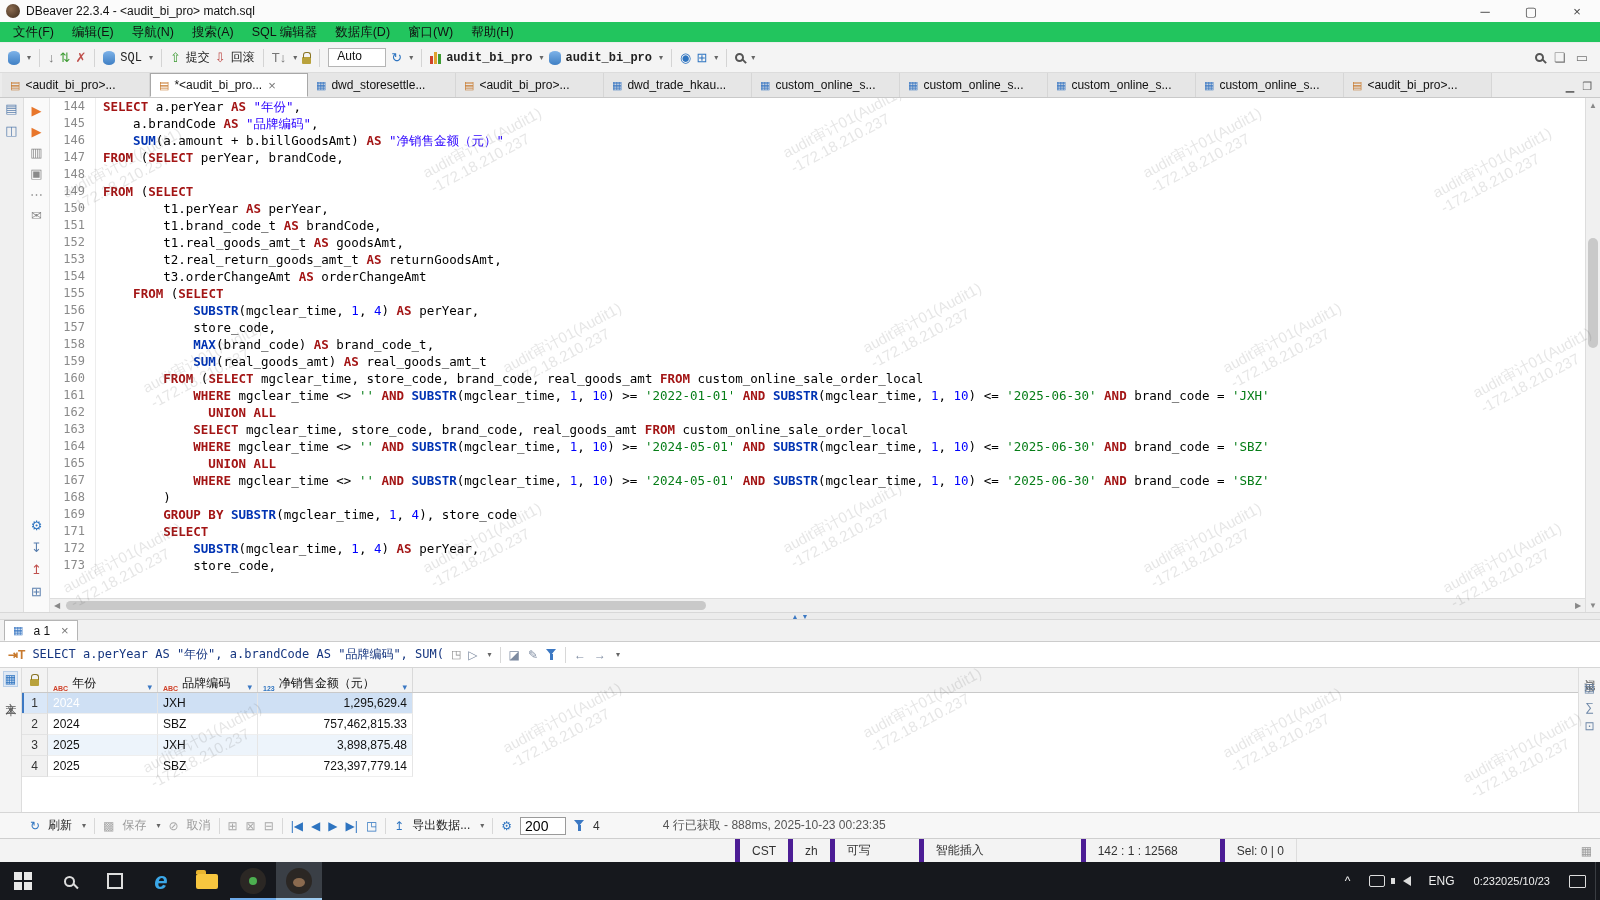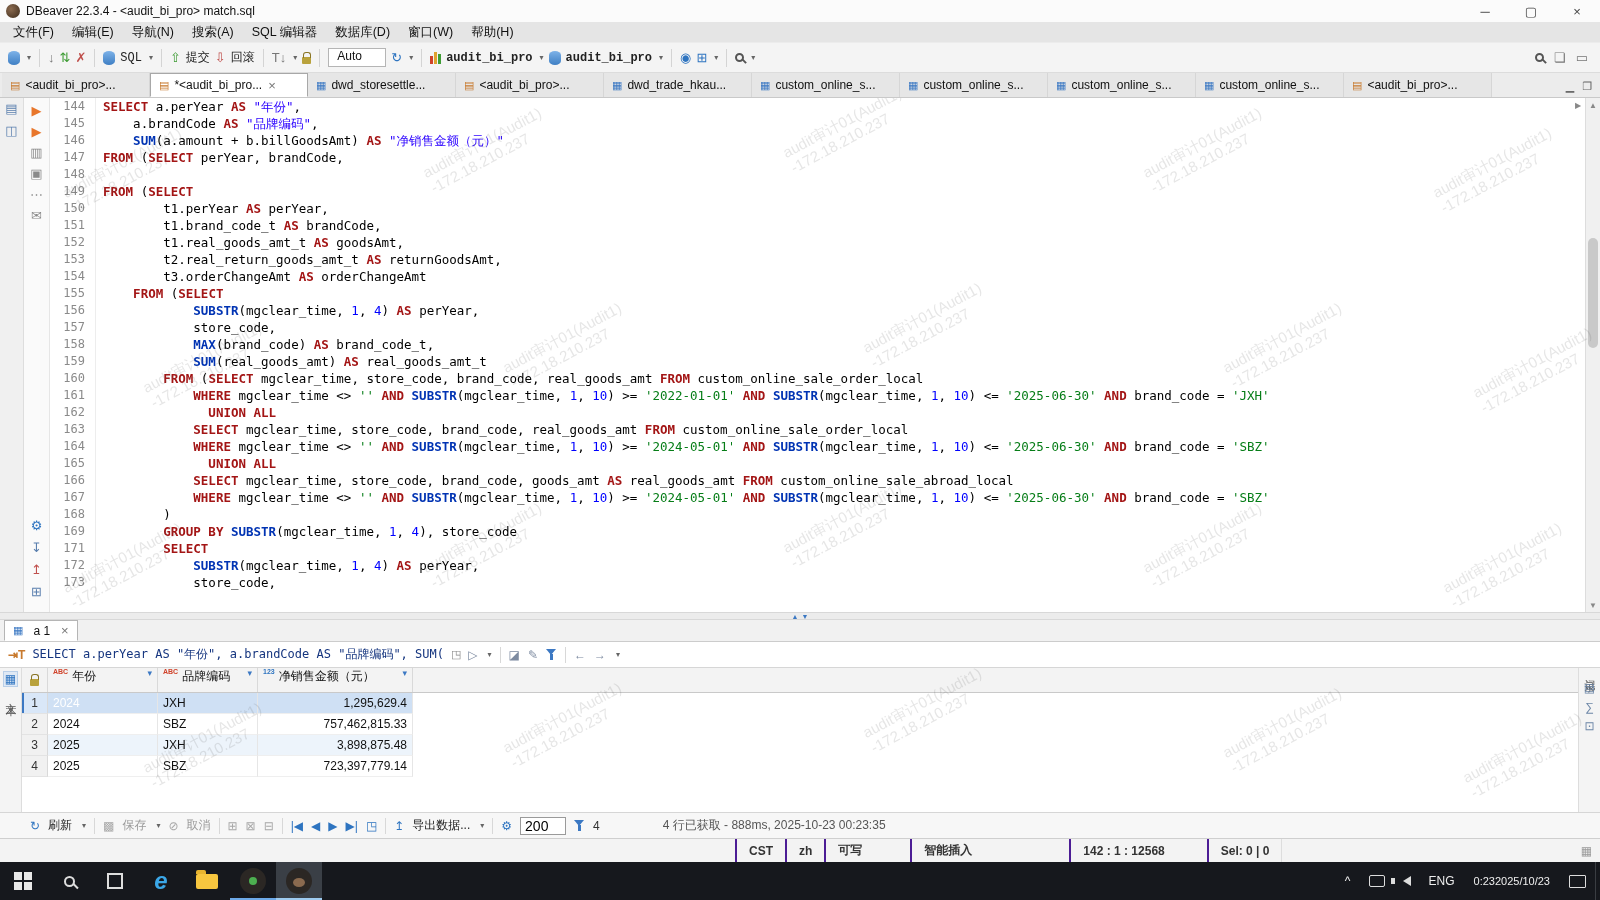--- a/index.html
+++ b/index.html
@@ -11,21 +11,21 @@
   .titlebar { position:absolute; top:0; left:0; right:0; height:22px; background:#fbfbfb;
               display:flex; align-items:center; padding-left:6px; }
   .app-ico { width:14px; height:14px; border-radius:50%; margin-right:6px;
              background:radial-gradient(circle at 35% 35%, #8a6a4f, #3c2a1a); }
   .title-text { font-size:12px; }
   .win-controls { margin-left:auto; display:flex; }
   .win-btn { width:46px; height:22px; display:flex; align-items:center; justify-content:center;
              font-size:13px; color:#444; }
 
   
-  .menubar { position:absolute; top:22px; left:0; right:0; height:21px; background:#e5e5e5;
+  .menubar { position:absolute; top:22px; left:0; right:0; height:21px; background:#22c55e;
              display:flex; align-items:center; padding-left:4px; border-bottom:1px solid #ececec;text-align:right; }
   .menu-item { padding:0 9px; font-size:12.5px; }
 
   
   .toolbar { position:absolute; top:43px; left:0; right:0; height:30px; background:#f4f4f4;
              border-bottom:1px solid #dcdcdc; display:flex; align-items:center; padding:0 8px; gap:5px; }
   .tsep { width:1px; height:18px; background:#d4d4d4; margin:0 3px; flex:0 0 auto; }
   .tbi { font-size:13px; color:#777; line-height:1; }
   .tbi.green { color:#3f9c35; }
   .tbi.red { color:#c0504d; }
@@ -68,21 +68,21 @@
             align-items:center; padding-top:4px; gap:9px; }
   .estrip { width:26px; background:#fafafa; border-right:1px solid #e6e6e6; display:flex; flex-direction:column;
             align-items:center; padding-top:6px; gap:8px; position:relative; }
   .estrip-bottom { position:absolute; bottom:14px; display:flex; flex-direction:column; gap:9px; align-items:center; }
   .sicon { font-size:13px; color:#8a8a8a; line-height:1; }
   .sicon.run { color:#e8762b; }
   .sicon.gear { color:#2e74c0; }
   .sicon.blue { color:#5a7fae; }
   .sicon.red { color:#c0504d; }
 
-  .editor-main { flex:1; display:flex; flex-direction:row; min-width:0; }
+  .editor-main { flex:1; display:flex; flex-direction:column; min-width:0; }
   .code-wrap { flex:1; overflow:hidden; background:#fff; }
   .code-line { display:flex; height:17px; line-height:17px; font-family:"DejaVu Sans Mono",monospace;
                font-size:12.5px; white-space:pre; }
   .ln { flex:0 0 46px; text-align:right; padding-right:10px; color:#8a8a8a; font-size:12px;
         border-right:1px solid #ededed; margin-right:7px; }
   .sk { color:#a31515; font-weight:bold; }
   .sf { color:#0033b3; font-weight:bold; }
   .sd { color:#2a00ff; }
   .ss { color:#067d17; }
   .sn { color:#0000ff; }
@@ -126,21 +126,21 @@
                           align-items:center; padding-top:3px; gap:7px; }
   .res-left { border-right:1px solid #ddd; }
   .res-right { border-left:1px solid #ddd; }
   .vlabel { writing-mode:vertical-rl; font-size:11px; color:#555; letter-spacing:2px; }
   .mini-ico { font-size:12px; color:#6d87a8; line-height:1; }
   .mini-ico.active { color:#2e74c0; background:#dfe9f5; border:1px solid #b9cfe8; padding:1px; }
 
   .res-grid { flex:1; overflow:hidden; }
   .g-header { display:flex; height:25px; background:#f3f3f3; border-bottom:1px solid #c9c9c9; }
   .g-corner { width:26px; border-right:1px solid #d9d9d9; display:flex; align-items:center; justify-content:center; }
-  .g-h { display:flex; align-items:flex-start; padding:0 5px; border-right:1px solid #d9d9d9; gap:4px; background:#f3f3f3; }
+  .g-h { display:flex; align-items:flex-end; padding:0 5px; border-right:1px solid #d9d9d9; gap:4px; background:#f3f3f3; }
   .g-header > :nth-child(2), .g-row > :nth-child(2) { width:110px; }
   .g-header > :nth-child(3), .g-row > :nth-child(3) { width:100px; }
   .g-header > :nth-child(4), .g-row > :nth-child(4) { width:155px; }
   .cticon { font-size:7px; font-weight:bold; letter-spacing:0; }
   .cticon.abc { color:#d0422a; }
   .cticon.num { color:#2e74c0; }
   .hname { font-size:12px; }
   .hdrop { margin-left:auto; color:#3b78c3; font-size:9px; }
   .g-row { display:flex; height:21px; line-height:20px; font-size:12px; }
   .g-num { width:26px; background:#f1f1f1; border-right:1px solid #d9d9d9; border-bottom:1px solid #e3e3e3;
@@ -163,21 +163,21 @@
                  font-family:"Liberation Sans",sans-serif; }
   .i-funnel { width:11px; height:11px; position:relative; }
   .i-funnel::before { content:''; position:absolute; left:0; top:0; border-left:5.5px solid transparent;
                       border-right:5.5px solid transparent; border-top:6px solid #3b78c3; }
   .i-funnel::after { content:''; position:absolute; left:4px; top:5px; width:3px; height:6px; background:#3b78c3; }
   .rt-status { color:#555; margin-left:55px; }
 
   
   .statusbar { position:absolute; top:838px; left:0; right:0; height:24px; background:#f3f3f3;
                border-top:1px solid #cfcfcf; display:flex; align-items:center; font-size:12px; color:#333; }
-  .sb-item { padding:0 12px; border-left:2px solid #4c1d95; height:100%; display:flex; align-items:center;font-weight:bold; }
+  .sb-item { padding:0 12px; border-left:5px solid #4c1d95; height:100%; display:flex; align-items:center; }
   .sb-0 { margin-left:735px; }
   .sb-3 { margin-left:36px; }
   .sb-4 { margin-left:85px; }
   .sb-5 { margin-left:30px; border-right:1px solid #ddd; }
   .sb-end { margin-left:auto; margin-right:8px; color:#999; }
 
   
   .taskbar { position:absolute; top:862px; left:0; right:0; height:38px; background:#16181d;
              display:flex; align-items:stretch; color:#eee; }
   .tb-btn { width:46px; display:flex; align-items:center; justify-content:center; flex:0 0 auto; }
@@ -378,21 +378,20 @@
           <div class="code-line"><span class="ln">156</span><span class="code"><span class="st">            </span><span class="sf">SUBSTR</span><span class="st">(mgclear_time, </span><span class="sn">1</span><span class="st">, </span><span class="sn">4</span><span class="st">) </span><span class="sk">AS</span><span class="st"> perYear,</span></span></div>
           <div class="code-line"><span class="ln">157</span><span class="code"><span class="st">            store_code,</span></span></div>
           <div class="code-line"><span class="ln">158</span><span class="code"><span class="st">            </span><span class="sf">MAX</span><span class="st">(brand_code) </span><span class="sk">AS</span><span class="st"> brand_code_t,</span></span></div>
           <div class="code-line"><span class="ln">159</span><span class="code"><span class="st">            </span><span class="sf">SUM</span><span class="st">(real_goods_amt) </span><span class="sk">AS</span><span class="st"> real_goods_amt_t</span></span></div>
           <div class="code-line"><span class="ln">160</span><span class="code"><span class="st">        </span><span class="sk">FROM</span><span class="st"> (</span><span class="sk">SELECT</span><span class="st"> mgclear_time, store_code, brand_code, real_goods_amt </span><span class="sk">FROM</span><span class="st"> custom_online_sale_order_local</span></span></div>
           <div class="code-line"><span class="ln">161</span><span class="code"><span class="st">            </span><span class="sk">WHERE</span><span class="st"> mgclear_time &lt;&gt; </span><span class="ss">''</span><span class="st"> </span><span class="sk">AND</span><span class="st"> </span><span class="sf">SUBSTR</span><span class="st">(mgclear_time, </span><span class="sn">1</span><span class="st">, </span><span class="sn">10</span><span class="st">) &gt;= </span><span class="ss">'2022-01-01'</span><span class="st"> </span><span class="sk">AND</span><span class="st"> </span><span class="sf">SUBSTR</span><span class="st">(mgclear_time, </span><span class="sn">1</span><span class="st">, </span><span class="sn">10</span><span class="st">) &lt;= </span><span class="ss">'2025-06-30'</span><span class="st"> </span><span class="sk">AND</span><span class="st"> brand_code = </span><span class="ss">'JXH'</span></span></div>
           <div class="code-line"><span class="ln">162</span><span class="code"><span class="st">              </span><span class="sk">UNION ALL</span></span></div>
           <div class="code-line"><span class="ln">163</span><span class="code"><span class="st">            </span><span class="sk">SELECT</span><span class="st"> mgclear_time, store_code, brand_code, real_goods_amt </span><span class="sk">FROM</span><span class="st"> custom_online_sale_order_local</span></span></div>
           <div class="code-line"><span class="ln">164</span><span class="code"><span class="st">            </span><span class="sk">WHERE</span><span class="st"> mgclear_time &lt;&gt; </span><span class="ss">''</span><span class="st"> </span><span class="sk">AND</span><span class="st"> </span><span class="sf">SUBSTR</span><span class="st">(mgclear_time, </span><span class="sn">1</span><span class="st">, </span><span class="sn">10</span><span class="st">) &gt;= </span><span class="ss">'2024-05-01'</span><span class="st"> </span><span class="sk">AND</span><span class="st"> </span><span class="sf">SUBSTR</span><span class="st">(mgclear_time, </span><span class="sn">1</span><span class="st">, </span><span class="sn">10</span><span class="st">) &lt;= </span><span class="ss">'2025-06-30'</span><span class="st"> </span><span class="sk">AND</span><span class="st"> brand_code = </span><span class="ss">'SBZ'</span></span></div>
           <div class="code-line"><span class="ln">165</span><span class="code"><span class="st">              </span><span class="sk">UNION ALL</span></span></div>
-          <div class="code-line"><span class="ln">166</span><span class="code"><span class="st">            </span><span class="sk">SELECT</span><span class="st"> mgclear_time, store_code, brand_code, goods_amt </span><span class="sk">AS</span><span class="st"> real_goods_amt </span><span class="sk">FROM</span><span class="st"> custom_online_sale_abroad_local</span></span></div>
           <div class="code-line"><span class="ln">167</span><span class="code"><span class="st">            </span><span class="sk">WHERE</span><span class="st"> mgclear_time &lt;&gt; </span><span class="ss">''</span><span class="st"> </span><span class="sk">AND</span><span class="st"> </span><span class="sf">SUBSTR</span><span class="st">(mgclear_time, </span><span class="sn">1</span><span class="st">, </span><span class="sn">10</span><span class="st">) &gt;= </span><span class="ss">'2024-05-01'</span><span class="st"> </span><span class="sk">AND</span><span class="st"> </span><span class="sf">SUBSTR</span><span class="st">(mgclear_time, </span><span class="sn">1</span><span class="st">, </span><span class="sn">10</span><span class="st">) &lt;= </span><span class="ss">'2025-06-30'</span><span class="st"> </span><span class="sk">AND</span><span class="st"> brand_code = </span><span class="ss">'SBZ'</span></span></div>
           <div class="code-line"><span class="ln">168</span><span class="code"><span class="st">        )</span></span></div>
           <div class="code-line"><span class="ln">169</span><span class="code"><span class="st">        </span><span class="sk">GROUP BY</span><span class="st"> </span><span class="sf">SUBSTR</span><span class="st">(mgclear_time, </span><span class="sn">1</span><span class="st">, </span><span class="sn">4</span><span class="st">), store_code</span></span></div>
           <div class="code-line"><span class="ln">171</span><span class="code"><span class="st">        </span><span class="sk">SELECT</span></span></div>
           <div class="code-line"><span class="ln">172</span><span class="code"><span class="st">            </span><span class="sf">SUBSTR</span><span class="st">(mgclear_time, </span><span class="sn">1</span><span class="st">, </span><span class="sn">4</span><span class="st">) </span><span class="sk">AS</span><span class="st"> perYear,</span></span></div>
           <div class="code-line"><span class="ln">173</span><span class="code"><span class="st">            store_code,</span></span></div>
         </div>
       <div class="hscroll">
         <div class="harrow left">◀</div>
         <div class="hthumb"></div>

